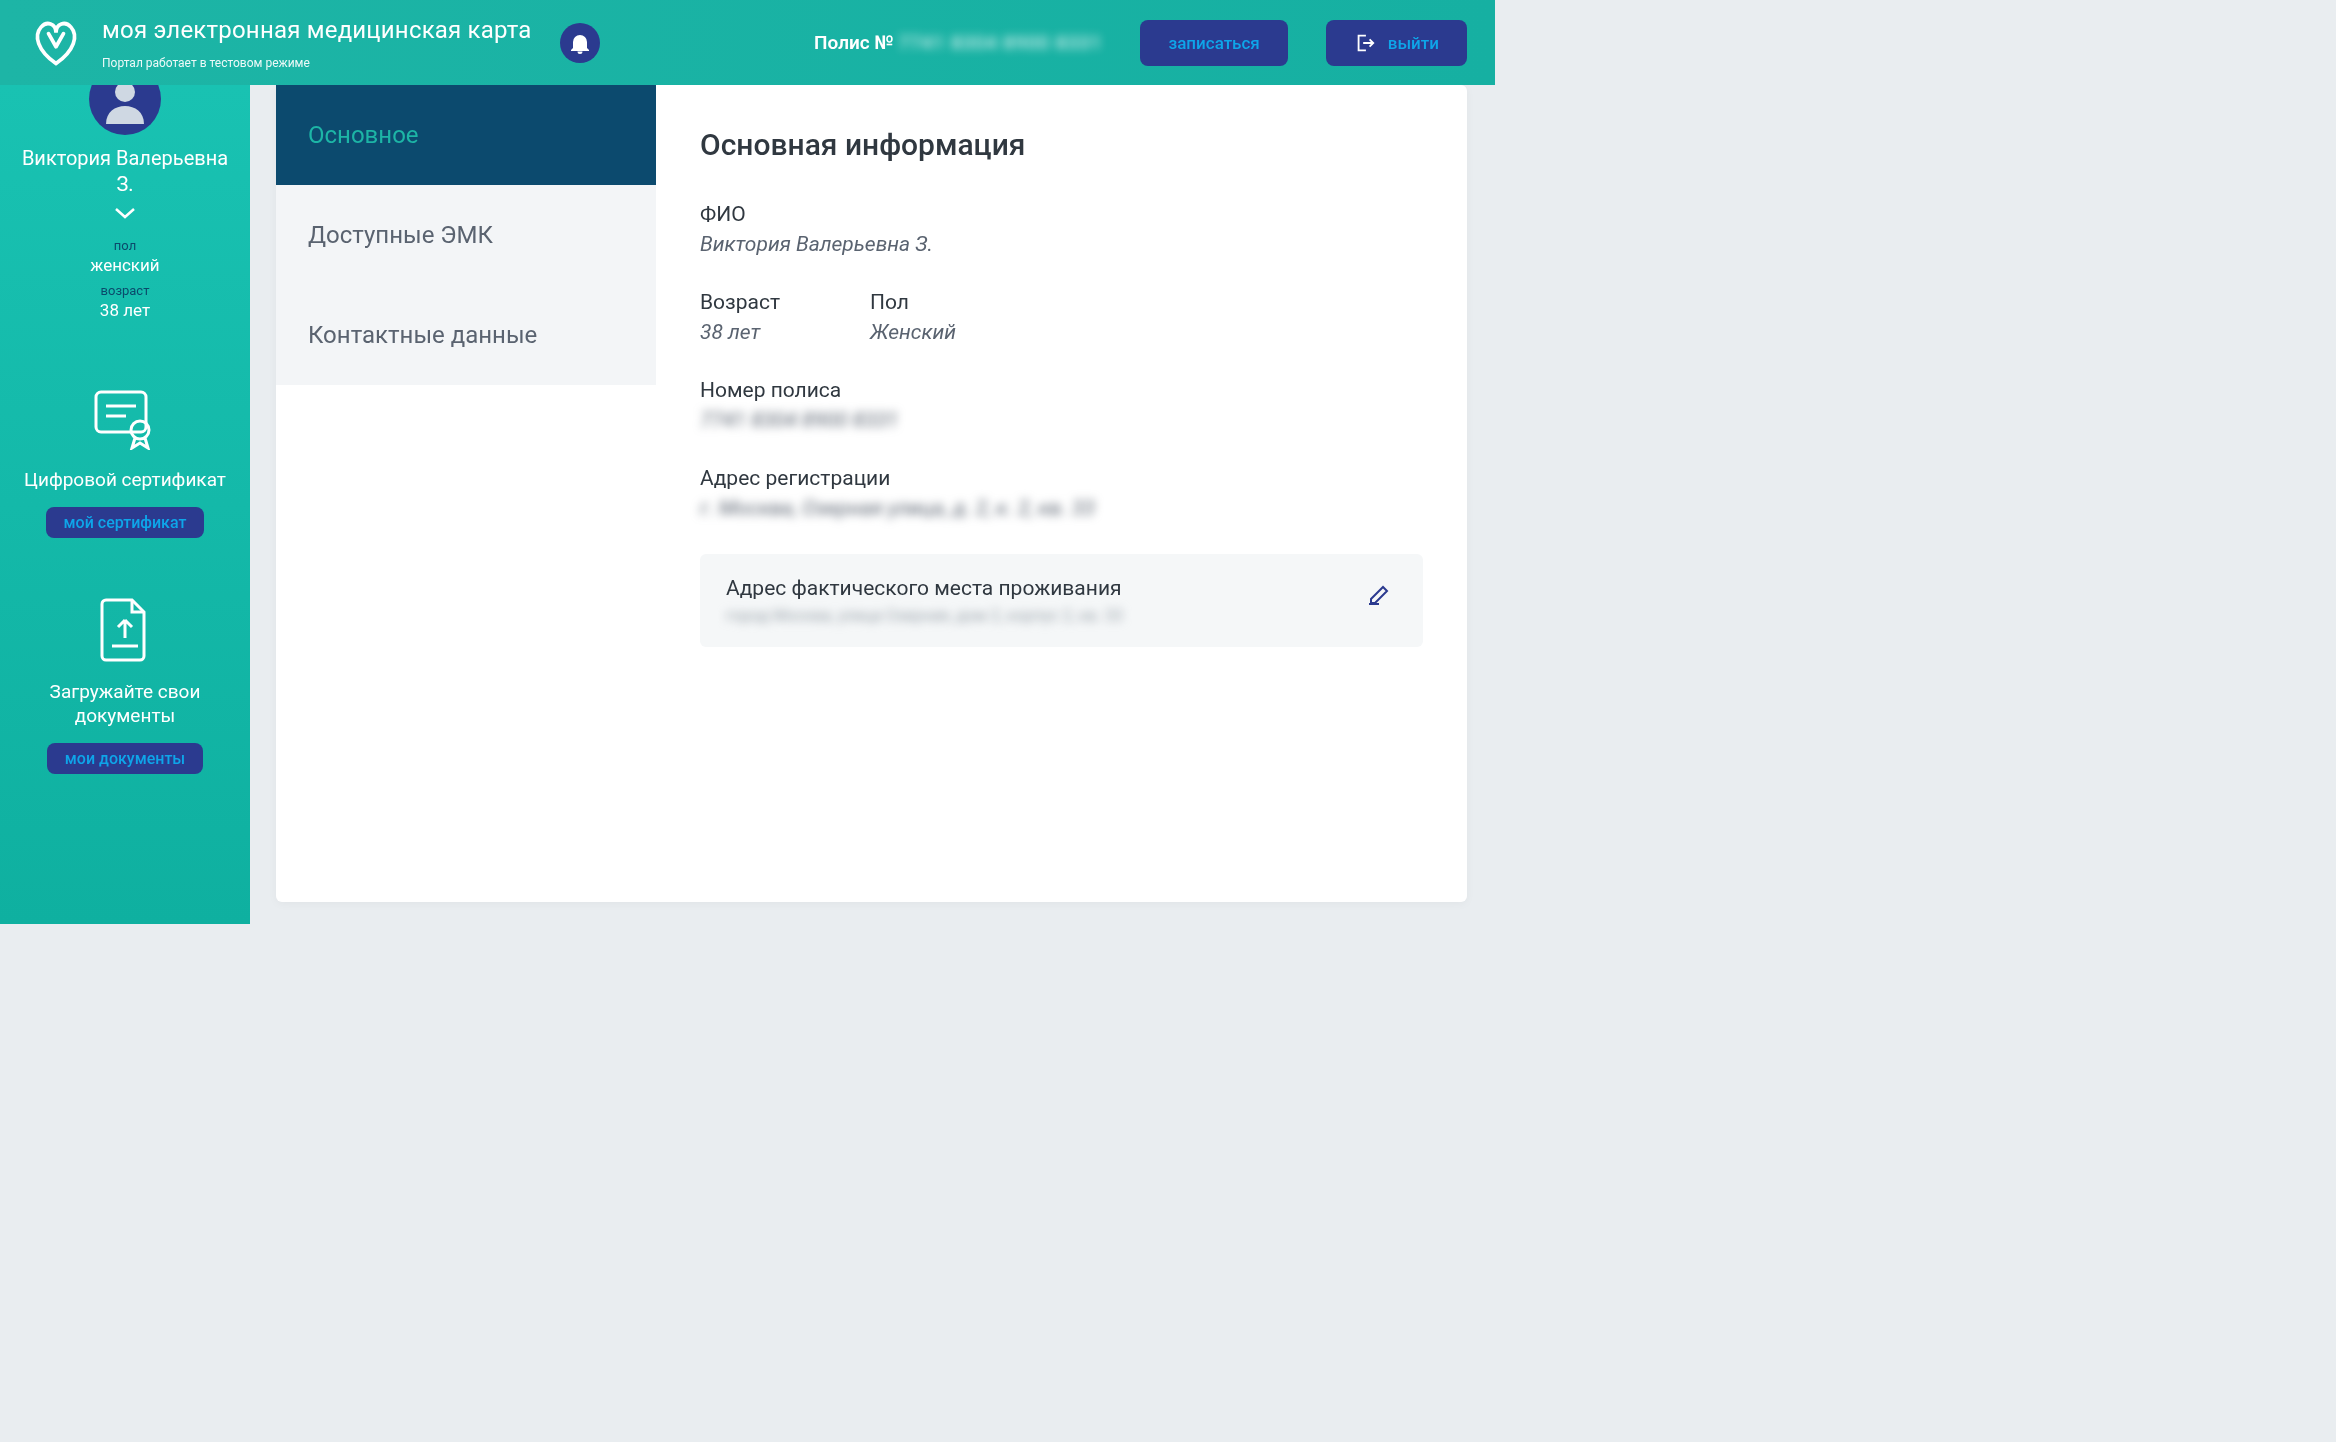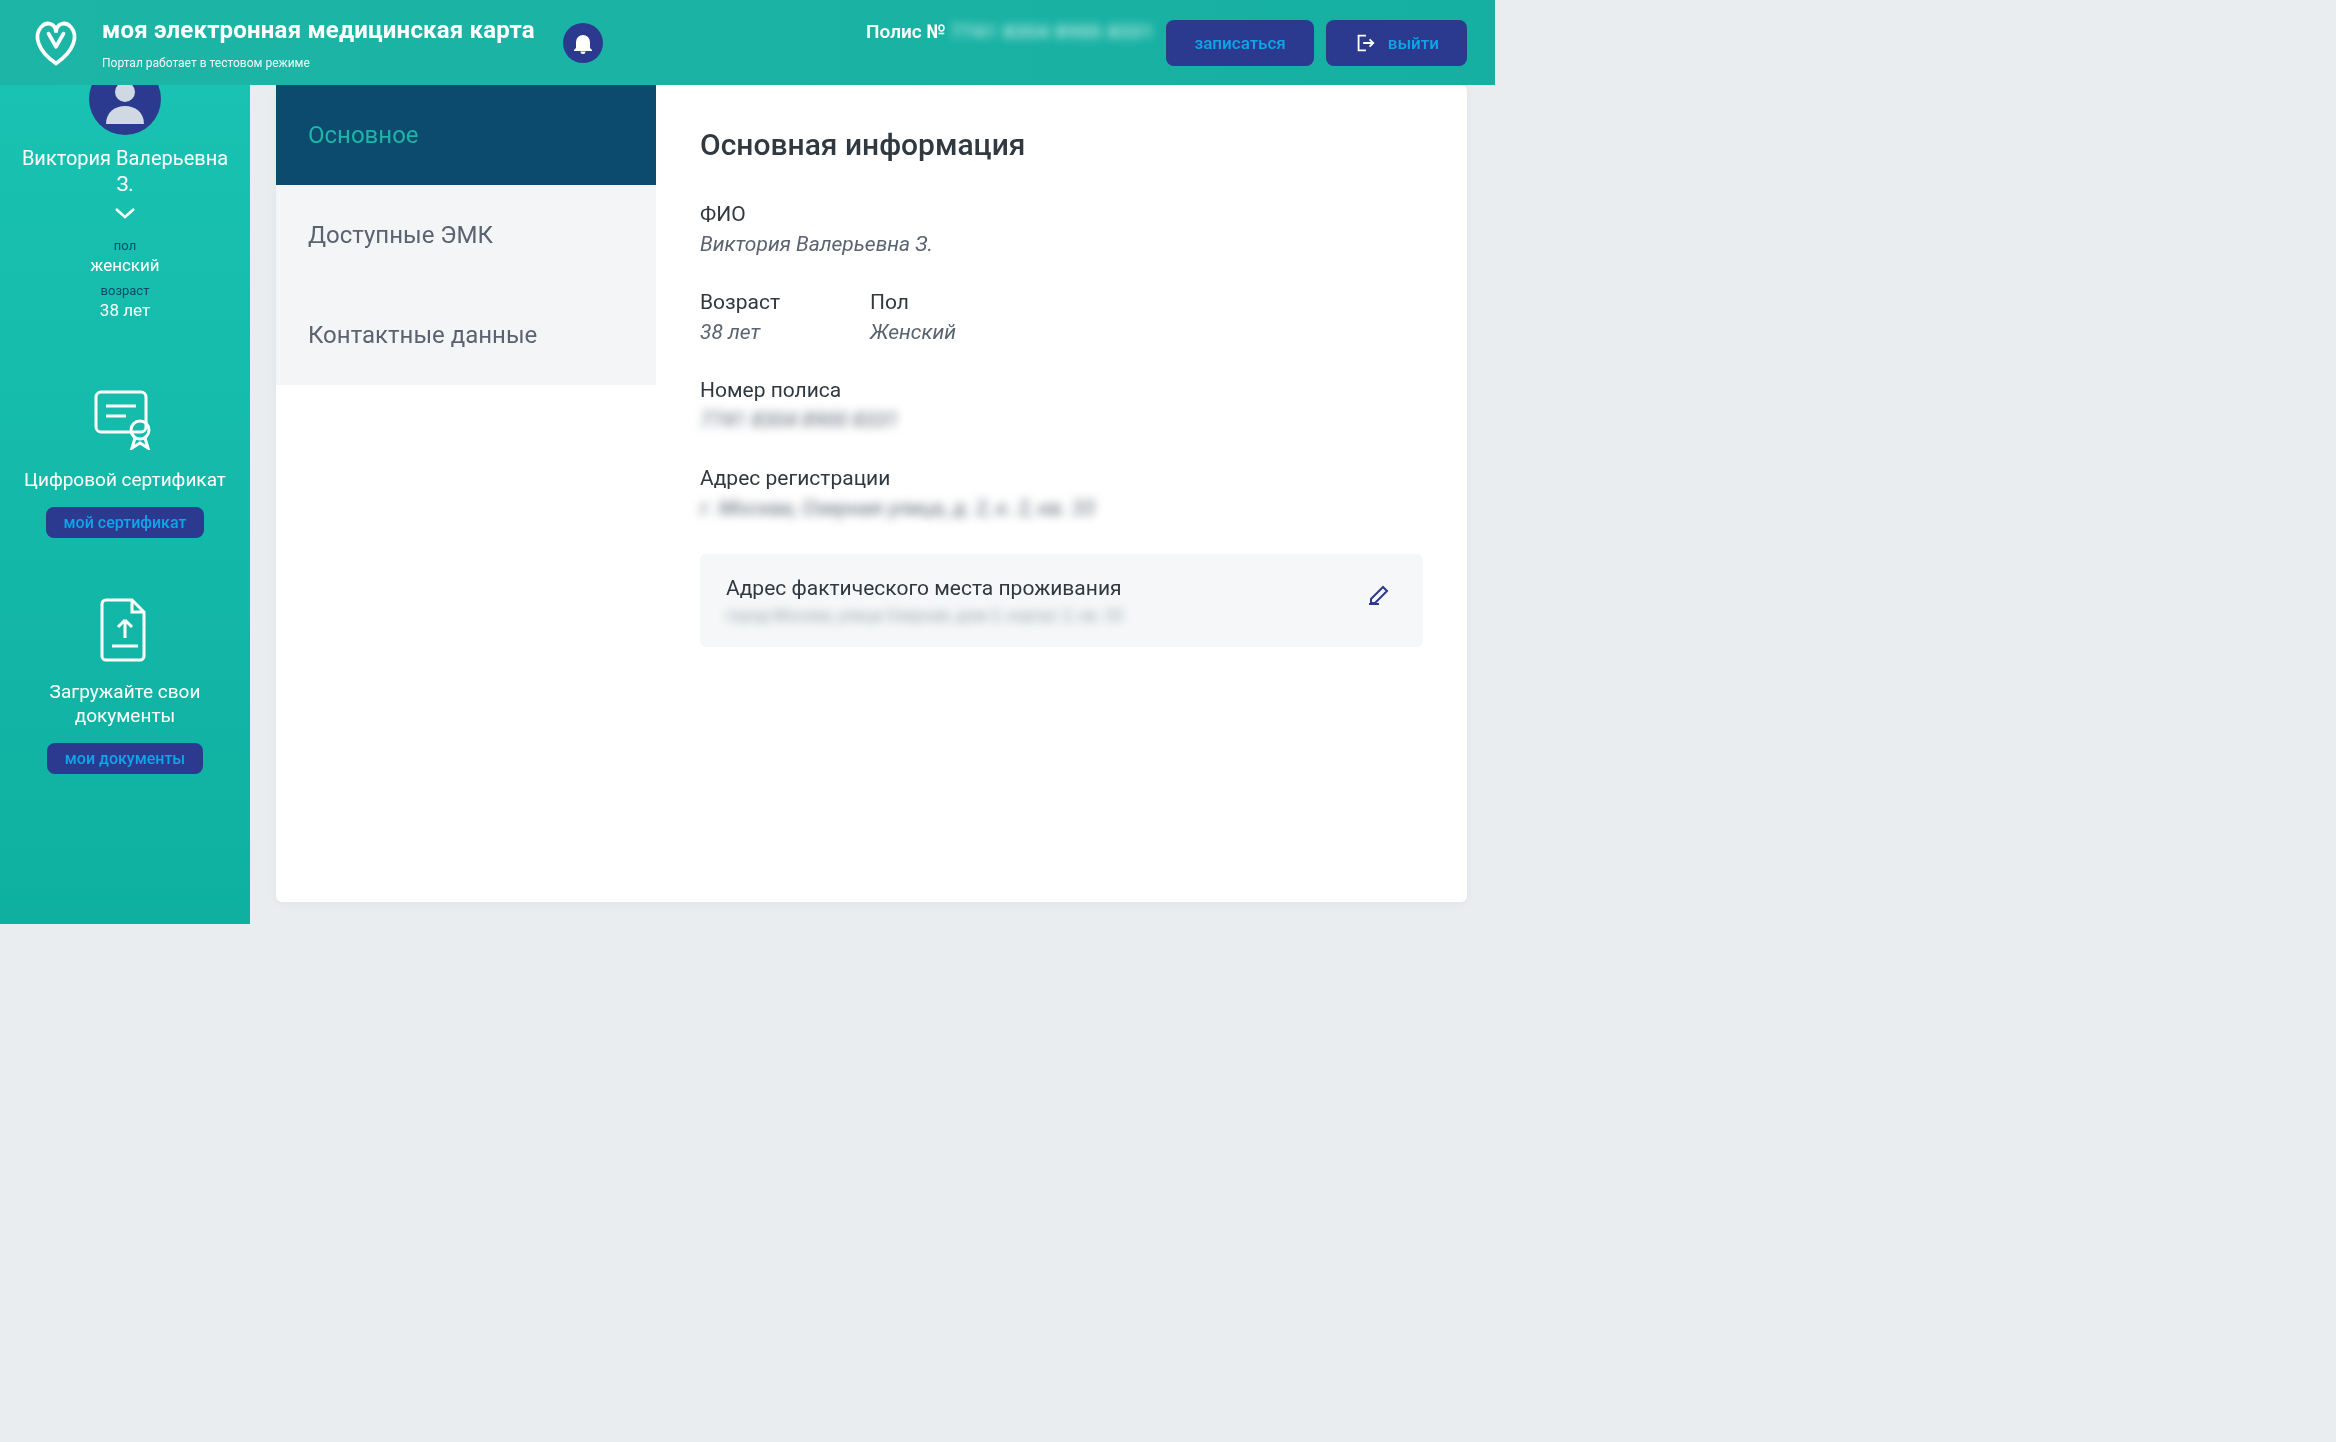--- a/index.html
+++ b/index.html
@@ -1,24 +1,24 @@
 <!DOCTYPE html>
 <html><head>
 <meta charset="utf-8">
 <style>
 *{box-sizing:border-box;margin:0;padding:0;font-family:-apple-system,BlinkMacSystemFont,"Segoe UI",Roboto,Arial,sans-serif}
 body{background:#e9edf0;width:1495px;height:924px;overflow:hidden}
 .header{height:85px;background:linear-gradient(90deg,#1db5a6 0%,#16b0a2 100%);display:flex;align-items:center;padding:0 28px;position:relative;z-index:10}
 .logo-wrap{display:flex;align-items:center;gap:18px}
 .logo-svg{width:56px;height:56px;flex-shrink:0}
 .logo-text{color:#fff}
-.logo-title{font-size:24px;font-weight:700;letter-spacing:.2px}
+.logo-title{font-size:24px;font-weight:400;letter-spacing:.2px}
 .logo-sub{font-size:12px;opacity:.92;margin-top:12px}
 .bell{width:40px;height:40px;border-radius:50%;background:#2b3a8f;display:flex;align-items:center;justify-content:center;margin-left:28px;cursor:pointer}
-.header-right{margin-left:auto;display:flex;gap:12px}
+.header-right{margin-left:auto;display:flex;align-items:center;gap:38px}
 .policy{color:#fff;font-size:19px;font-weight:600}
 .policy-num{font-weight:400;filter:blur(5px);letter-spacing:1px}
 .btn{height:46px;padding:0 28px;border:none;border-radius:8px;color:#0ea5e9;font-size:17px;font-weight:500;cursor:pointer;display:flex;align-items:center;gap:12px}
 .btn-primary{background:#2b3a8f}
 .btn-small{height:31px;padding:0 18px;font-size:16px;text-transform:lowercase}
 .layout{display:flex;height:calc(100% - 85px)}
 .sidebar{width:250px;background:linear-gradient(180deg,#19c2b2 0%,#0fb0a0 100%);color:#fff;display:flex;flex-direction:column;align-items:center;padding:0 18px 28px;overflow:hidden}
 .avatar{width:72px;height:72px;border-radius:50%;background:#2b3a8f;margin-top:-22px;display:flex;align-items:center;justify-content:center;overflow:hidden}
 .avatar svg{width:50px;height:50px}
 .username{text-align:center;font-size:20px;margin-top:10px;line-height:1.3}

